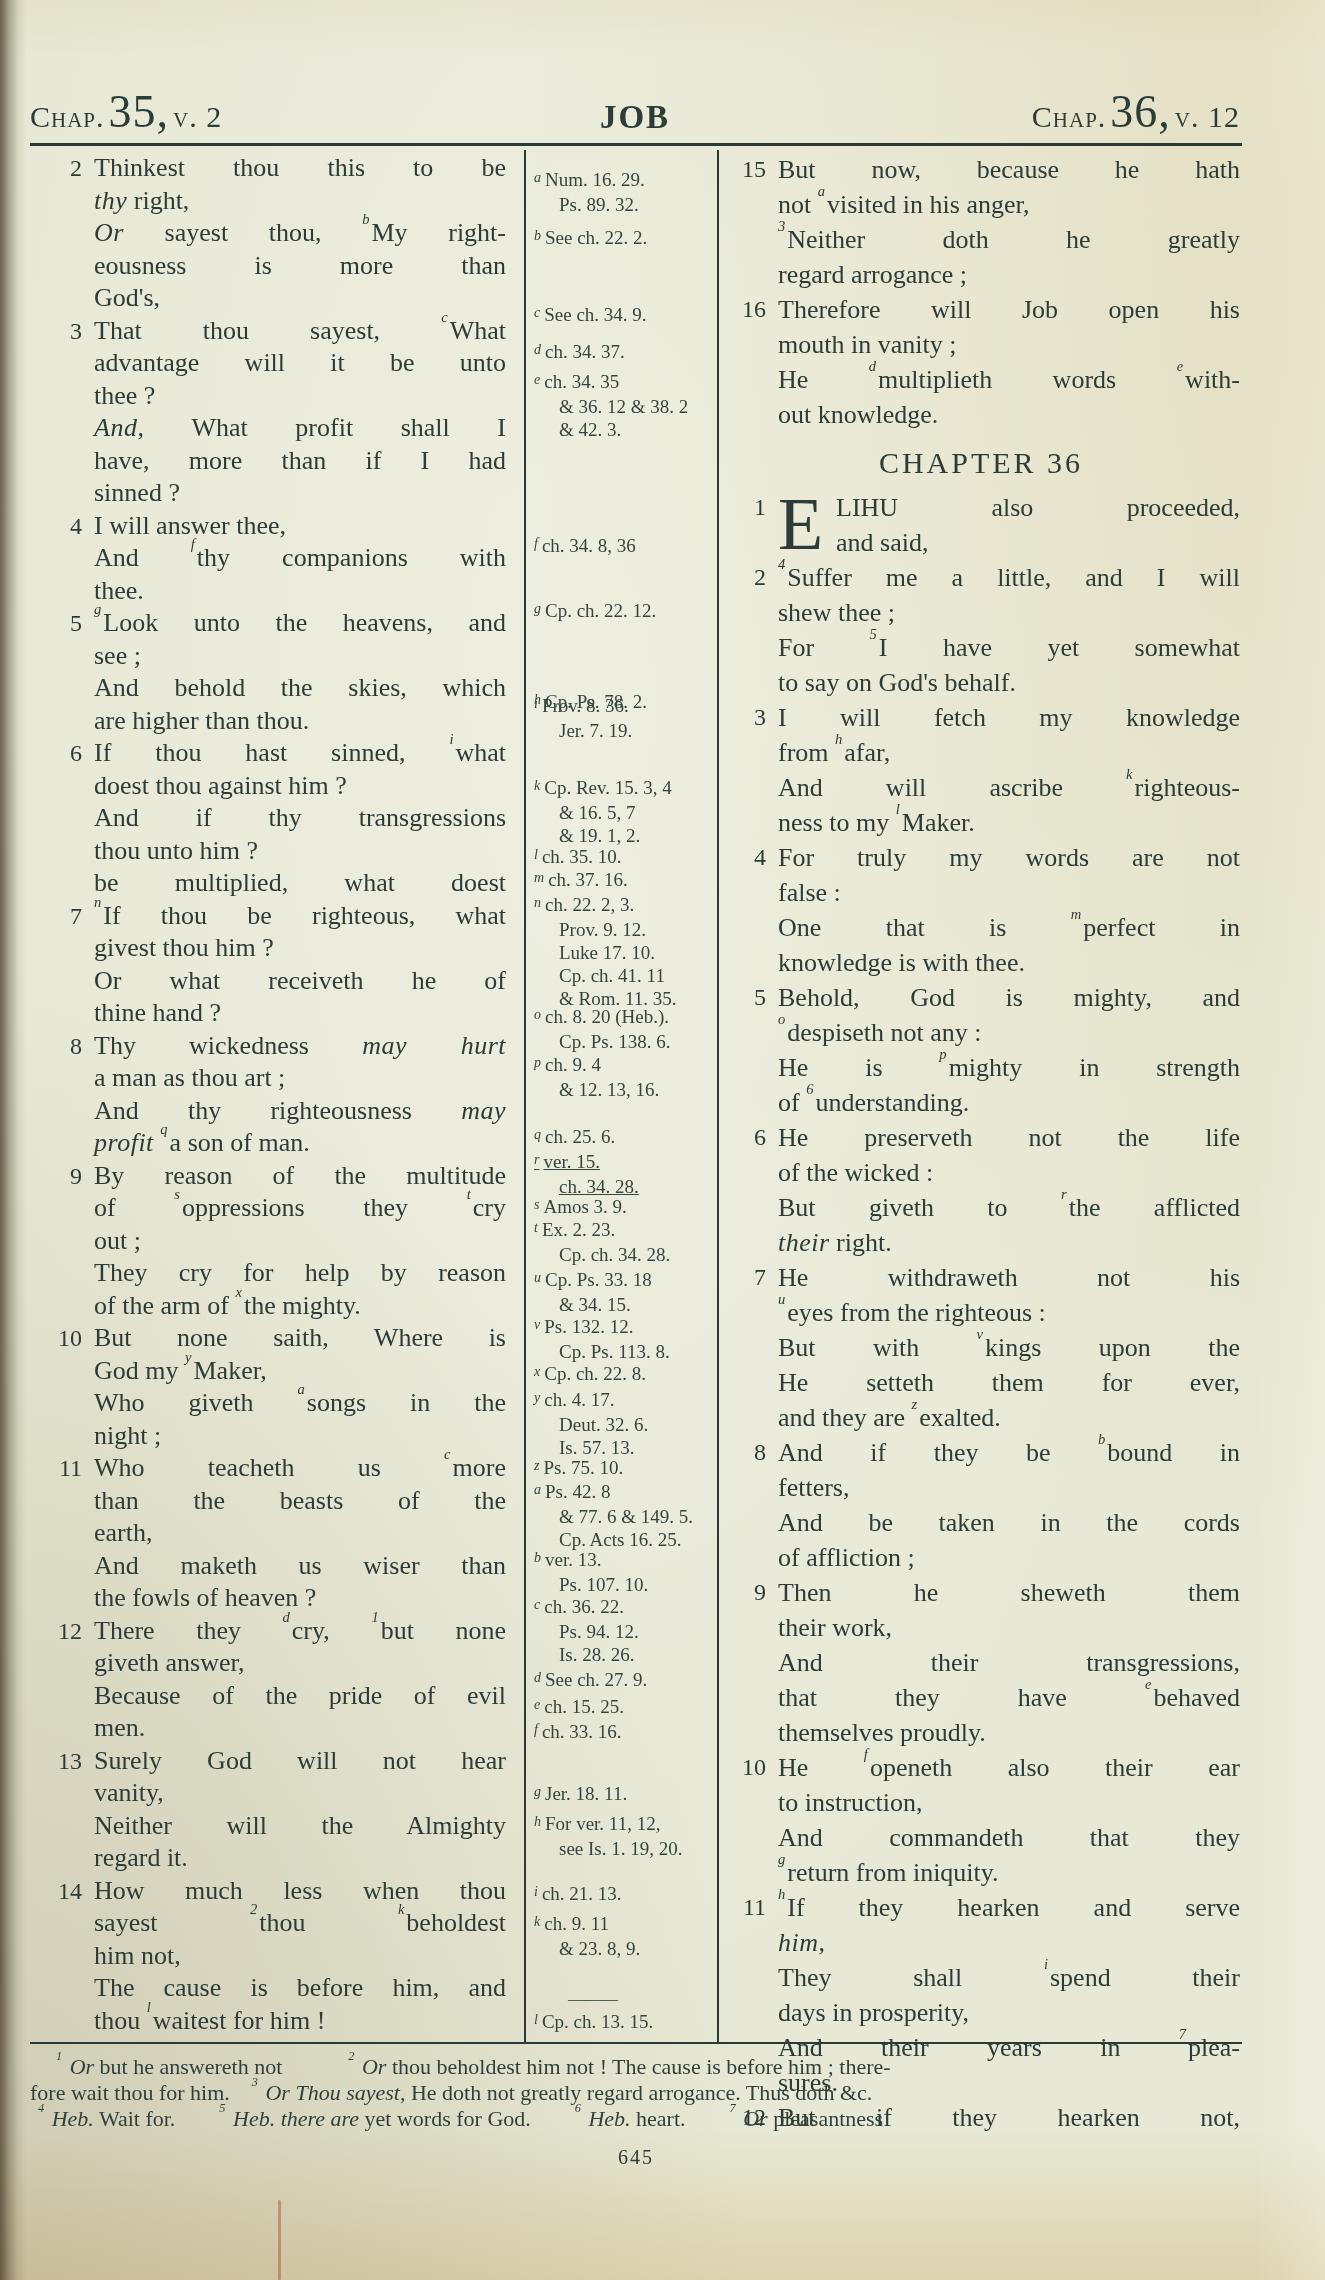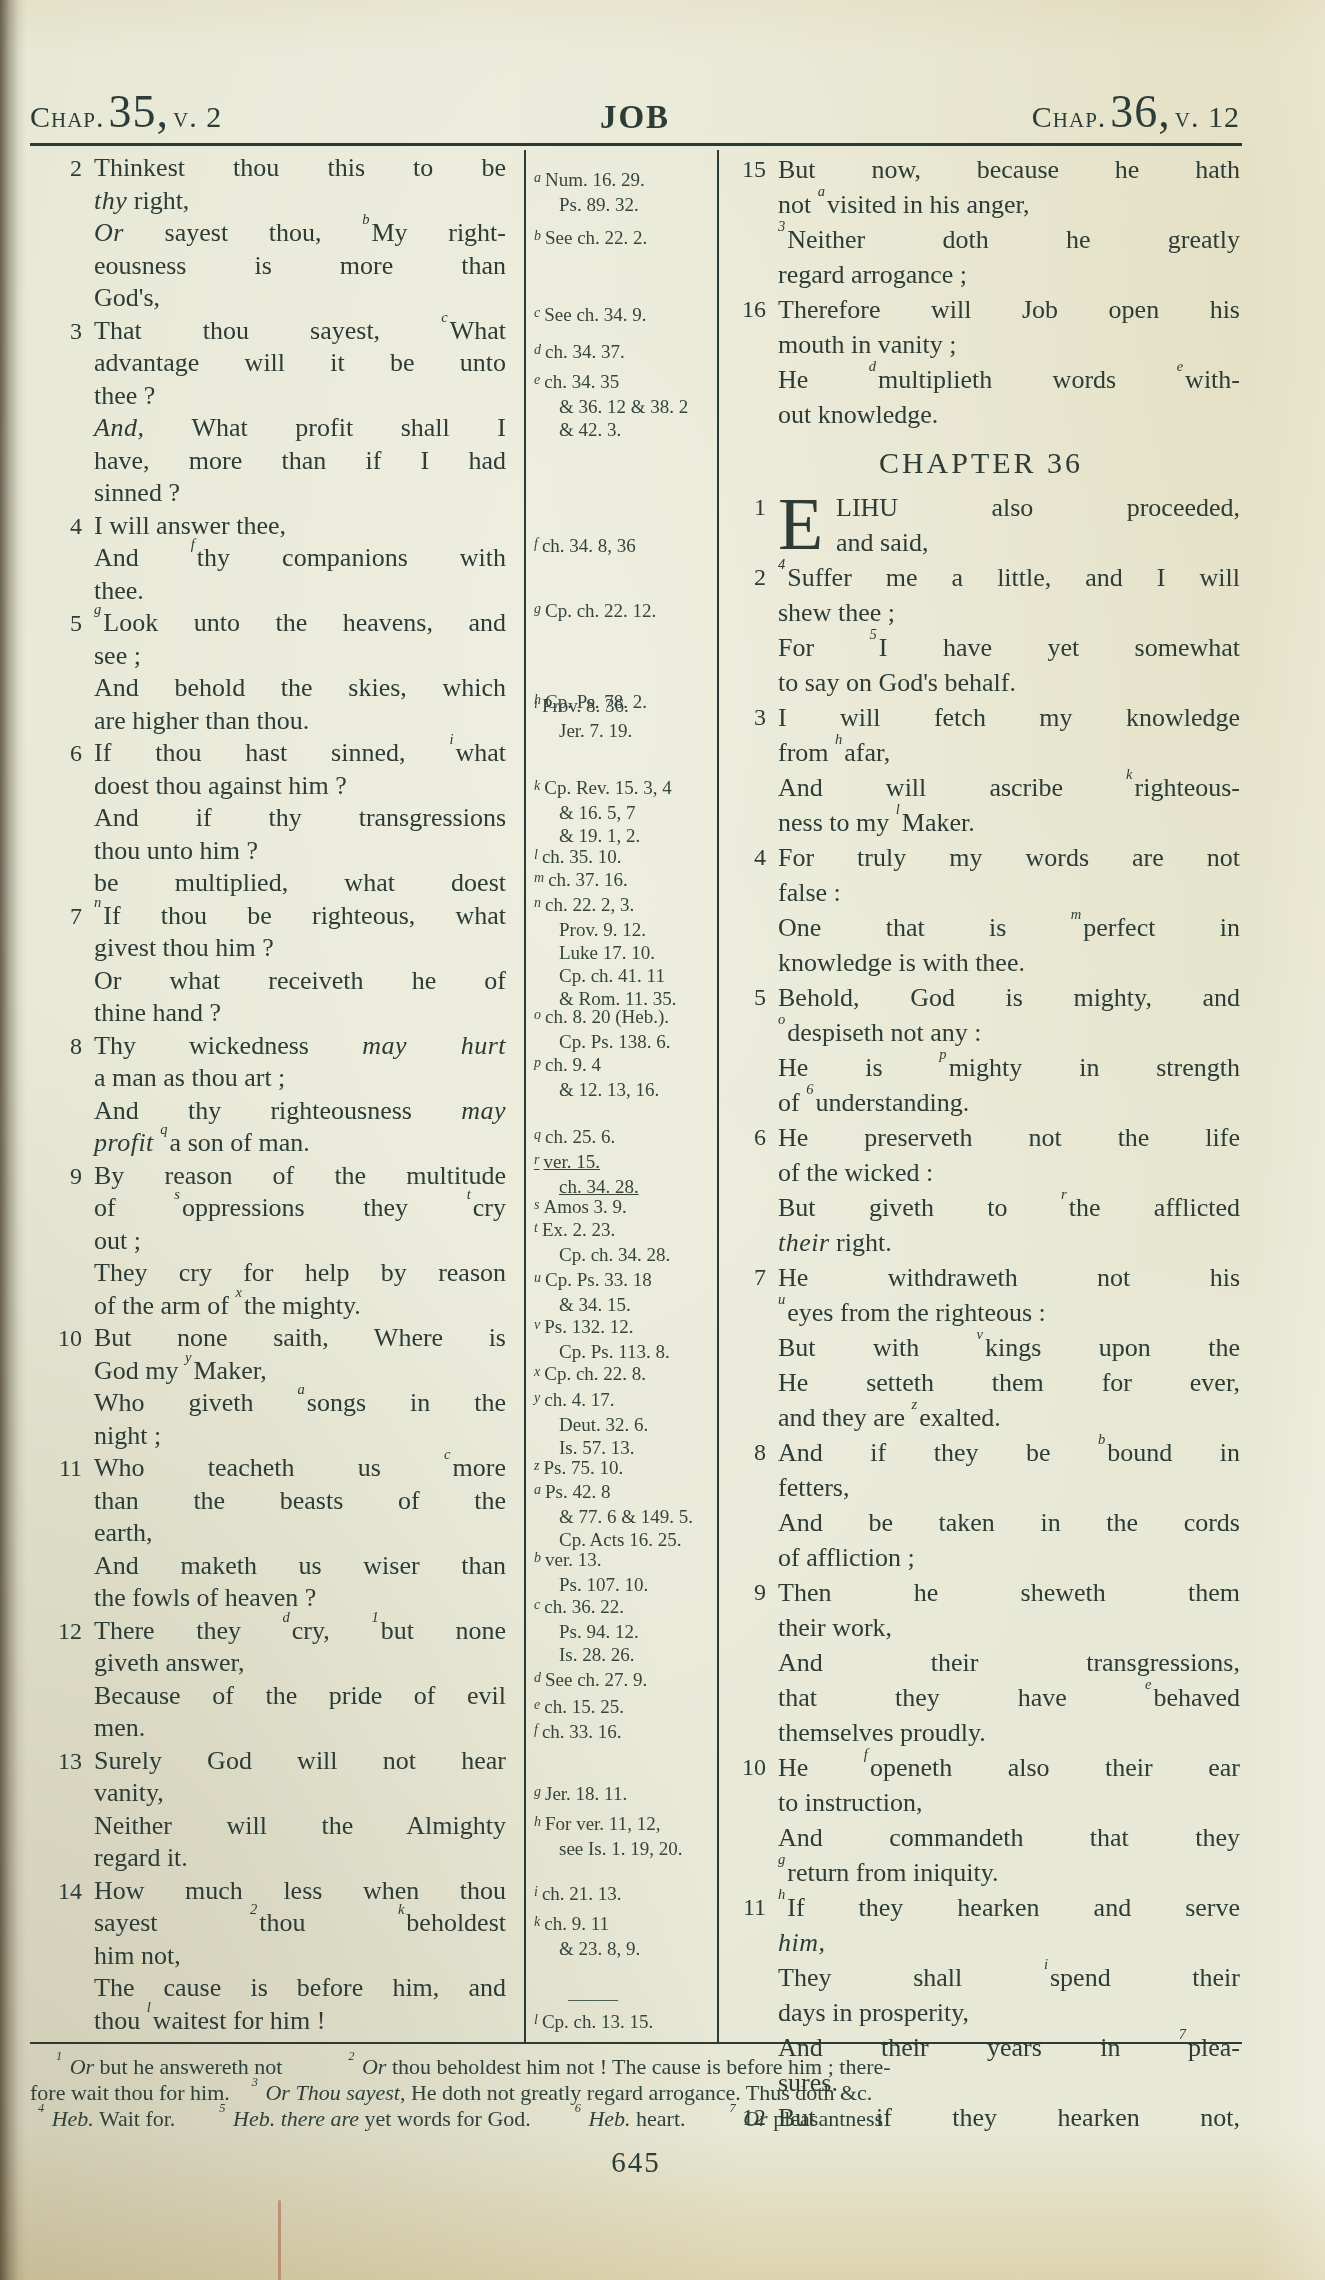--- a/index.html
+++ b/index.html
@@ -64,21 +64,21 @@
   .rl{font-style:italic;font-size:14px;position:relative;top:-4px;margin-right:4px;}
   .ref-divider{position:absolute;left:34px;color:#4a594f;font-size:18px;letter-spacing:-2px;}
   
   .footnotes{position:absolute;left:30px;top:2054px;width:1212px;
              font-size:22px;line-height:26px;color:#30403a;}
   .fn-line{white-space:nowrap;}
   .fn-indent-lg{padding-left:26px;}
   .fn-indent-sm{padding-left:8px;}
   
   .page-number{position:absolute;left:30px;top:2146px;width:1212px;
-               text-align:center;font-size:29px;letter-spacing:2px;}
+               text-align:center;font-size:20px;letter-spacing:2px;}
   
   .artifact-red{position:absolute;left:278px;top:2200px;width:3px;height:80px;
                 background:rgba(168,74,52,0.45);border-radius:2px;}
   .gutter-shade{position:absolute;left:0;top:0;width:18px;height:100%;
                 background:linear-gradient(90deg,rgba(52,42,24,0.35),rgba(52,42,24,0));}
 </style>
 </head>
 <body>
 
 <div class="page">

